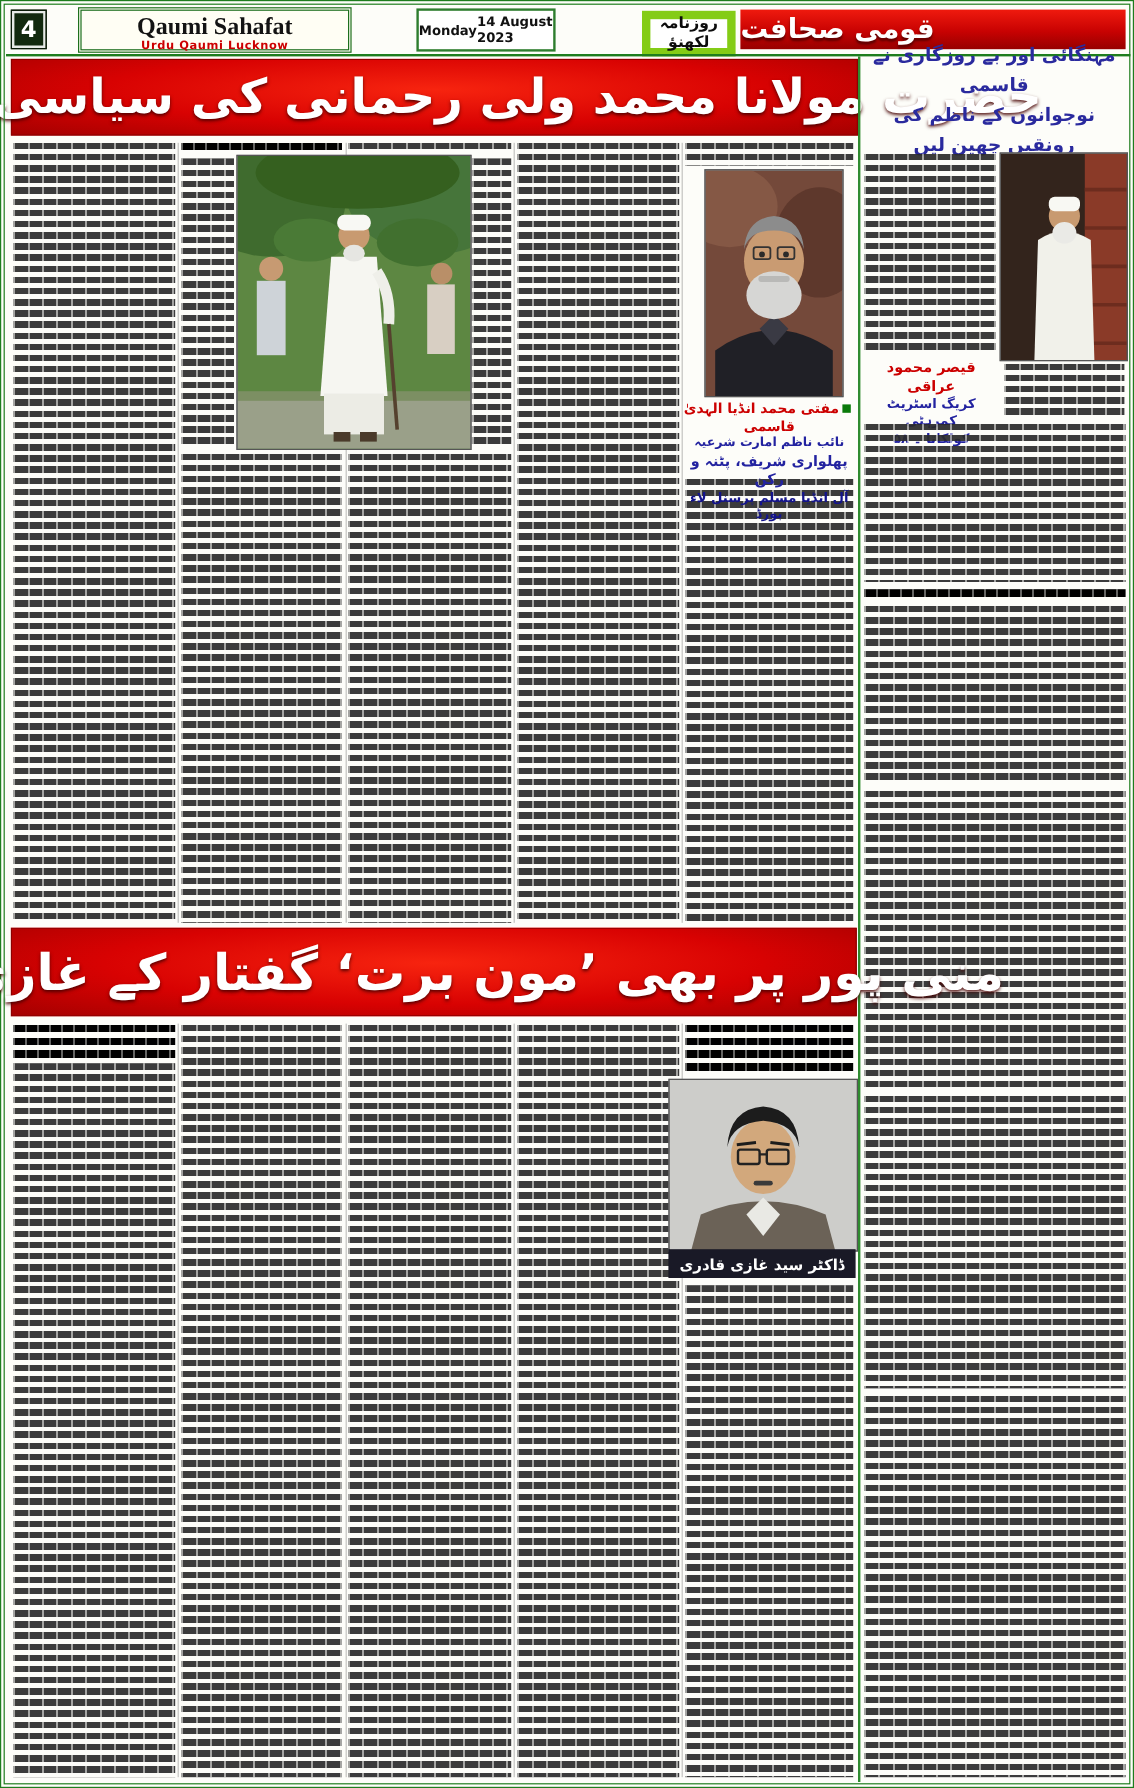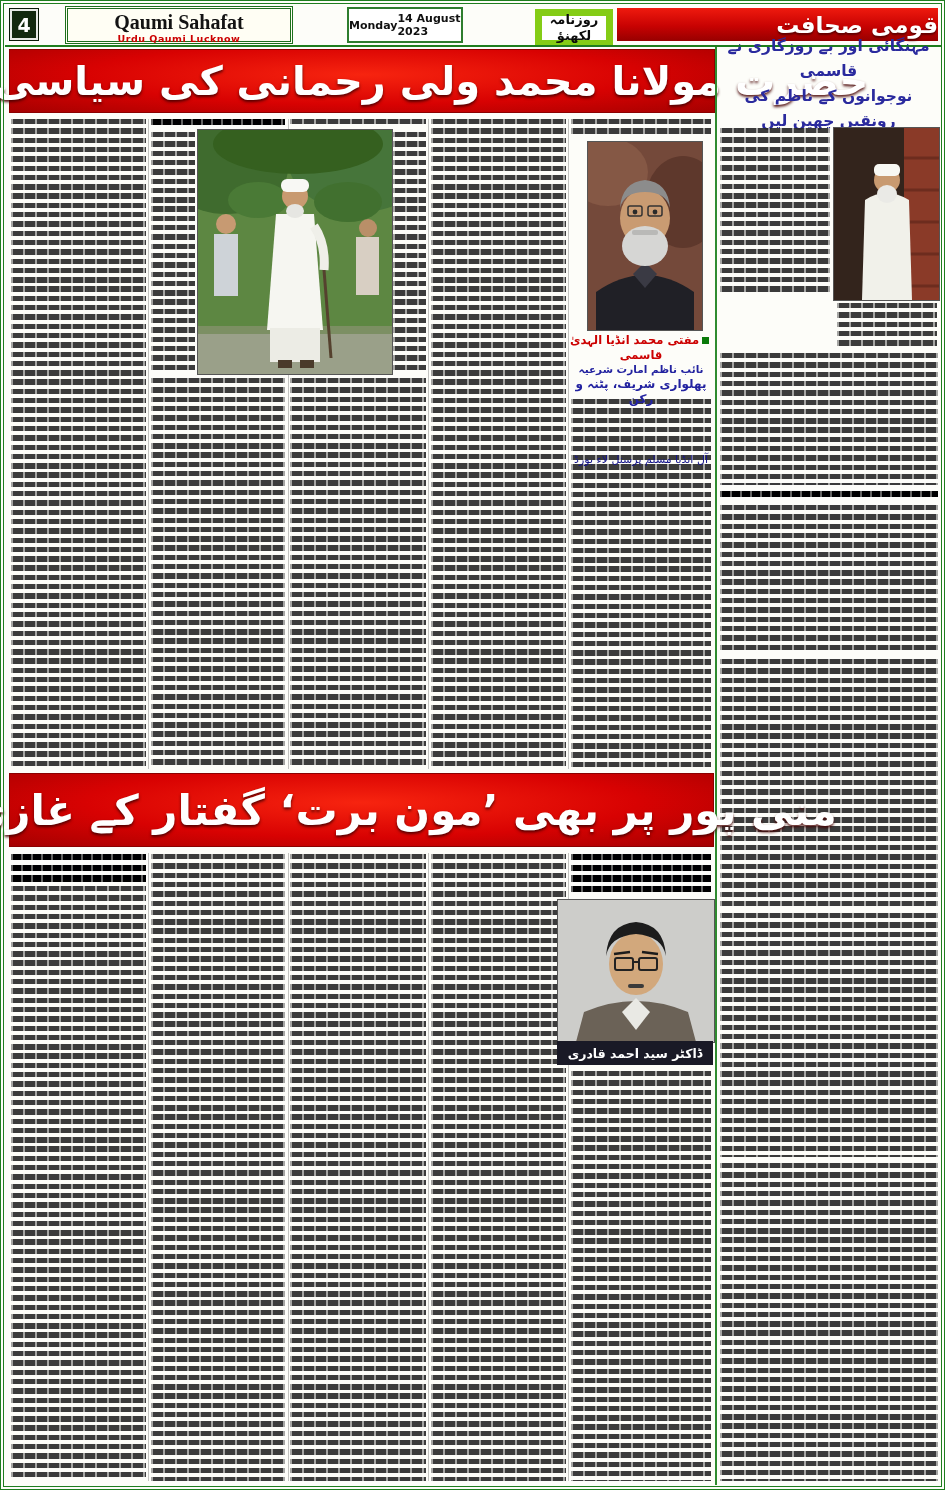--- a/index.html
+++ b/index.html
@@ -22,31 +22,31 @@
     display:flex;align-items:center;justify-content:center;color:#fff;font-weight:bold;font-size:19px;}
   .masthead{left:64px;top:5px;width:228px;height:38px;border:3px double #1d6f1d;background:#fffef4;text-align:center;padding-top:3px;}
   .masthead .t{font-size:20px;font-weight:bold;color:#131313;line-height:1.05;font-family:"Liberation Serif",serif;}
   .masthead .s{font-size:9.5px;font-weight:bold;color:#cc0000;letter-spacing:.5px;}
   .datebox{left:346px;top:6px;width:116px;height:36px;border:2px solid #2e7d2e;background:#fff;display:flex;flex-direction:row;align-items:center;justify-content:center;}
   .datebox .d1{font-size:11px;font-weight:bold;color:#111;}
   .datebox .d2{font-size:11px;font-weight:bold;color:#111;}
   .urdulogo{left:534px;top:8px;width:78px;height:38px;border:7px solid #84cc16;background:#fff;display:flex;align-items:center;justify-content:center;
     text-align:center;font-size:13px;font-weight:bold;color:#0c0c0c;line-height:1.25;}
   .redband{left:616px;top:7px;width:321px;height:33px;background:linear-gradient(180deg,#ef1a0e 0%,#c80202 55%,#970000 100%);
-    display:flex;align-items:center;justify-content:flex-start;color:#fff;font-size:23px;font-weight:bold;text-shadow:0 2px 2px rgba(80,0,0,.85);}
+    display:flex;align-items:center;justify-content:flex-end;color:#fff;font-size:23px;font-weight:bold;text-shadow:0 2px 2px rgba(80,0,0,.85);}
   .band{position:absolute;background:radial-gradient(ellipse at 50% 40%, #f7240f 0%, #d80202 55%, #a30000 100%);
     display:flex;align-items:center;justify-content:center;color:#fff;box-shadow:inset 0 0 0 1px #8c0000;}
   .band .t{font-weight:bold;text-shadow:0 2px 3px rgba(70,0,0,.9);white-space:nowrap;}
   .rhead{left:717px;top:50px;width:221px;height:66px;display:flex;flex-direction:column;align-items:center;justify-content:center;
     color:#2a2a9e;font-weight:bold;font-size:15.5px;line-height:1.6;text-align:center;}
   .photo{position:absolute;border:1px solid #555;background:#888;overflow:hidden;}
   .capline{line-height:1.3;text-align:center;}
   .cred{color:#cc0000;font-weight:bold;}
   .cblue{color:#2323a0;font-weight:bold;}
-  .cdark{color:#14148c;font-weight:normal;margin-top:45px;}
+  .cdark{color:#14148c;font-weight:bold;}
   .bullet{display:inline-block;width:7px;height:7px;background:#0a7a0a;margin:0 3px;vertical-align:middle;}
   .qcap{left:556px;top:1040px;width:156px;height:24px;background:#191926;color:#fff;display:flex;align-items:center;justify-content:center;
     font-size:12.5px;font-weight:bold;}
 </style>
 </head>
 <body>
 
 <div class="page">
 
   <div class="abs pagebox">
@@ -161,20 +161,25 @@
       <line x1="70" y1="94" x2="105" y2="94" stroke="#6d2c1e" stroke-width="3"></line>
       <line x1="70" y1="126" x2="105" y2="126" stroke="#6d2c1e" stroke-width="3"></line>
       <line x1="70" y1="158" x2="105" y2="158" stroke="#6d2c1e" stroke-width="3"></line>
       <path d="M28 172 L31 72 Q52 58 75 72 L78 172 Z" fill="#f1f1ea"></path>
       <circle cx="53" cy="52" r="13" fill="#c89a70"></circle>
       <rect x="40" y="36" width="26" height="12" rx="5" fill="#f8f8f3"></rect>
       <ellipse cx="53" cy="66" rx="10" ry="9" fill="#eaeae6"></ellipse>
     </svg>
   </div>
   <div class="tx" style="left:719px;top:127px;width:110px;height:166px;"></div>
+  <div class="abs u" style="left:719px;top:298px;width:112px;">
+    <div class="capline cred" style="font-size:12px;">قیصر محمود عراقی</div>
+    <div class="capline cblue" style="font-size:11px;">کریگ اسٹریٹ کمرہٹی</div>
+    <div class="capline cblue" style="font-size:11px;">کولکاتا ۔ ۵۸</div>
+  </div>
   <div class="tx" style="left:836px;top:302px;width:100px;height:44px;"></div>
   <div class="tx" style="left:719px;top:352px;width:218px;height:132px;"></div>
   <div class="tx bold" style="left:719px;top:490px;width:218px;height:10px;"></div>
   <div class="tx" style="left:719px;top:504px;width:218px;height:148px;"></div>
   <div class="tx" style="left:719px;top:658px;width:218px;height:248px;"></div>
   <div class="tx" style="left:719px;top:912px;width:218px;height:244px;"></div>
   <div class="tx" style="left:719px;top:1162px;width:218px;height:318px;"></div>
 
   <div class="band u" style="left:8px;top:772px;width:705px;height:74px;">
     <span class="t" style="font-size:42px;">منی پور پر بھی ’مون برت‘ گفتار کے غازی کی</span>
@@ -203,16 +208,16 @@
       <path d="M48 56 Q50 24 78 22 Q106 24 108 56 Q104 36 78 34 Q52 36 48 56 Z" fill="#1c1c1c"></path>
       <rect x="57" y="58" width="18" height="12" rx="2" fill="none" stroke="#222" stroke-width="2"></rect>
       <rect x="81" y="58" width="18" height="12" rx="2" fill="none" stroke="#222" stroke-width="2"></rect>
       <line x1="75" y1="62" x2="81" y2="62" stroke="#222" stroke-width="2"></line>
       <rect x="70" y="84" width="16" height="4" rx="2" fill="#3a3a3a"></rect>
       <line x1="56" y1="54" x2="72" y2="52" stroke="#1c1c1c" stroke-width="2.5"></line>
       <line x1="84" y1="52" x2="100" y2="54" stroke="#1c1c1c" stroke-width="2.5"></line>
     </svg>
   </div>
   <div class="abs qcap u">
-    <span>ڈاکٹر سید احمد قادری</span>
+    <span>ڈاکٹر سید غازی قادری</span>
   </div>
 
 </div>
 
 </body></html>

